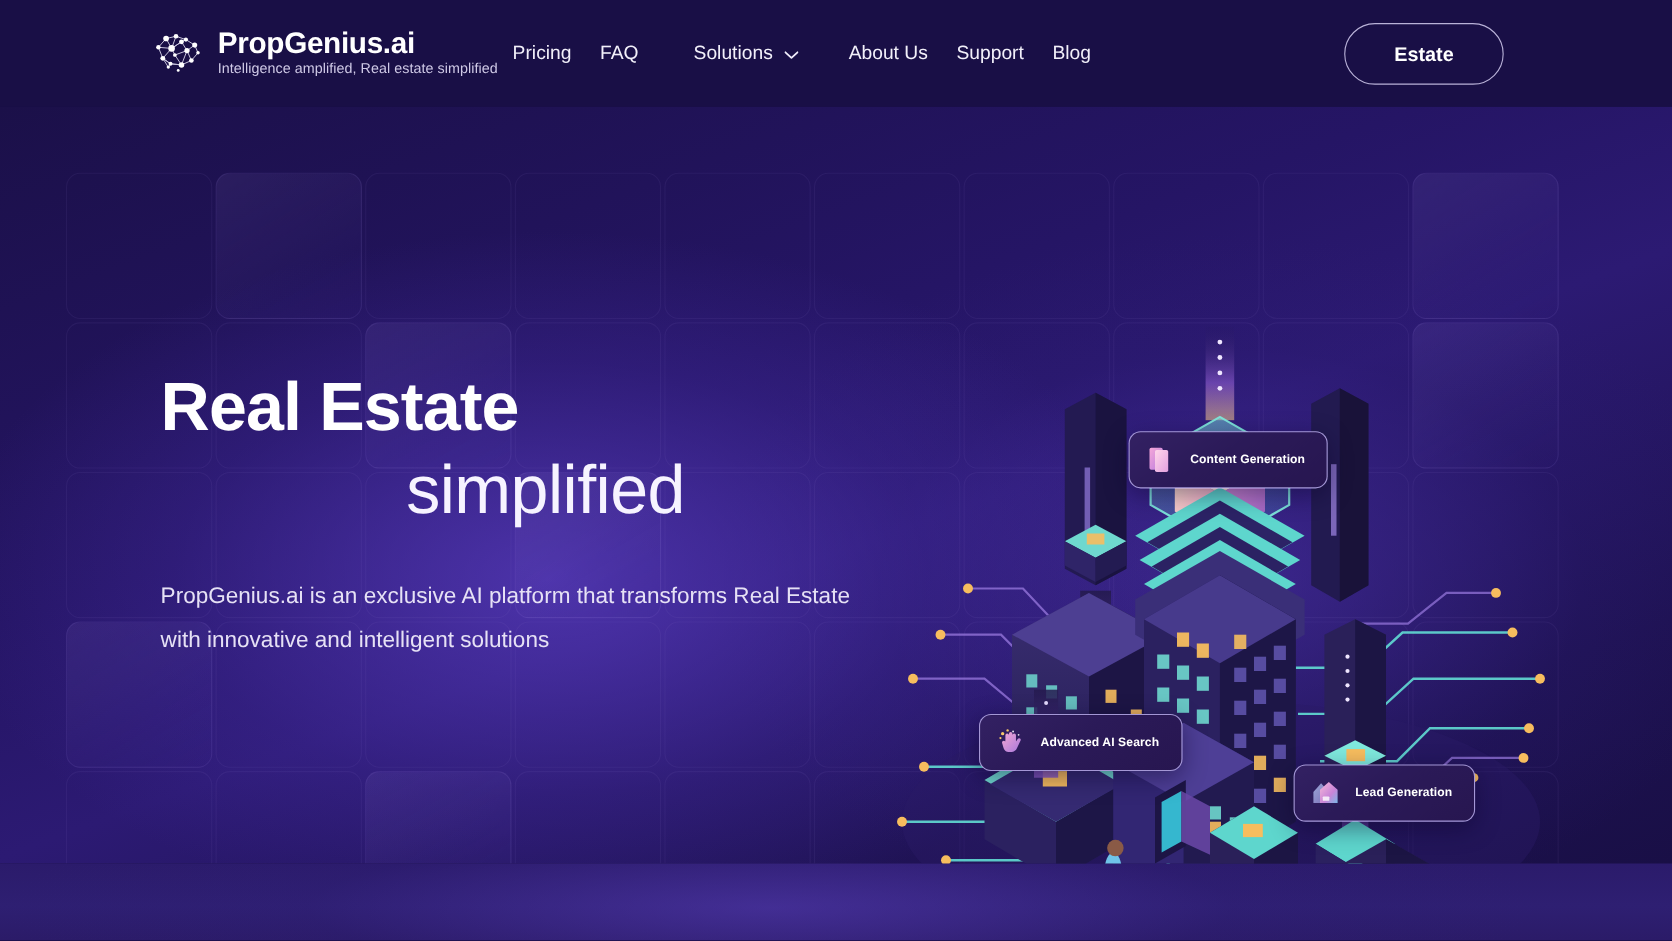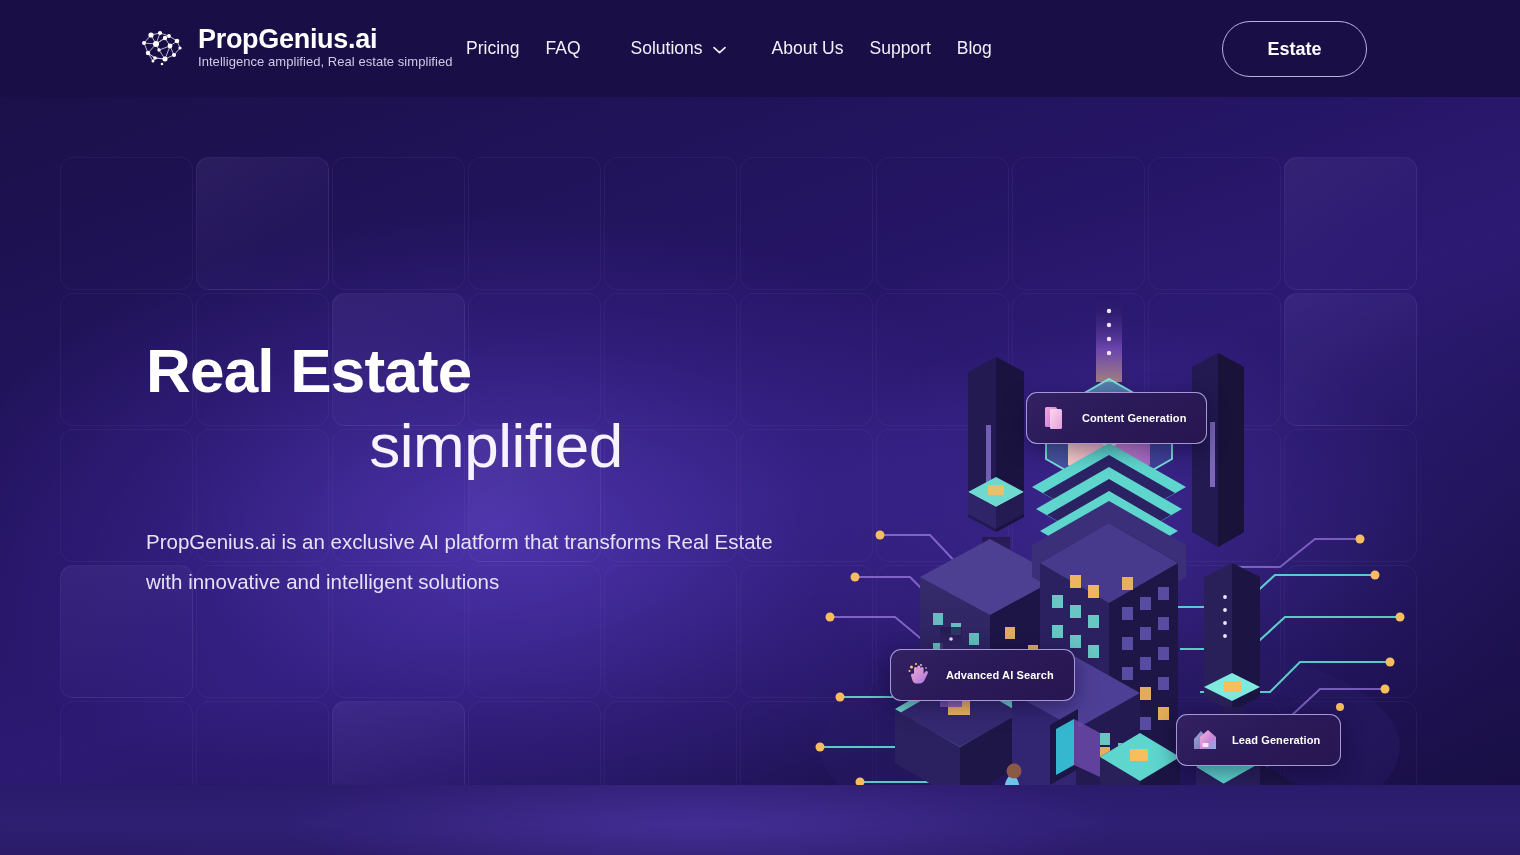--- a/index.html
+++ b/index.html
@@ -113,21 +113,21 @@
     background: linear-gradient(150deg, #332163 0%, #2b1a58 45%, #271650 100%);
     box-shadow: 0 6px 22px rgba(10,5,40,0.45);
   }
   .badge-label {
     color: #ffffff; font-size: 11px; font-weight: bold;
     letter-spacing: 0.1px; white-space: nowrap;
   }
   .badge-ico { width: 28px; height: 28px; flex: 0 0 28px; }
   #badge-content { left: 1026px; top: 295px; }
   #badge-search  { left: 890px;  top: 520px; margin-top: 32px; }
-  #badge-lead    { left: 1176px; top: 617px; }
+  #badge-lead    { left: 1176px; top: 598px; }
 
   
   .section-next {
     position: absolute; top: 785px; left: 0;
     width: 1520px; height: 70px;
     background:
       radial-gradient(ellipse 700px 110px at 700px 40px, rgba(92,64,190,0.45) 0%, rgba(50,32,125,0.15) 60%, rgba(30,18,80,0) 100%),
       linear-gradient(180deg, #2b1b6b 0%, #2e1f72 55%, #2b1b68 100%);
   }
 </style>

